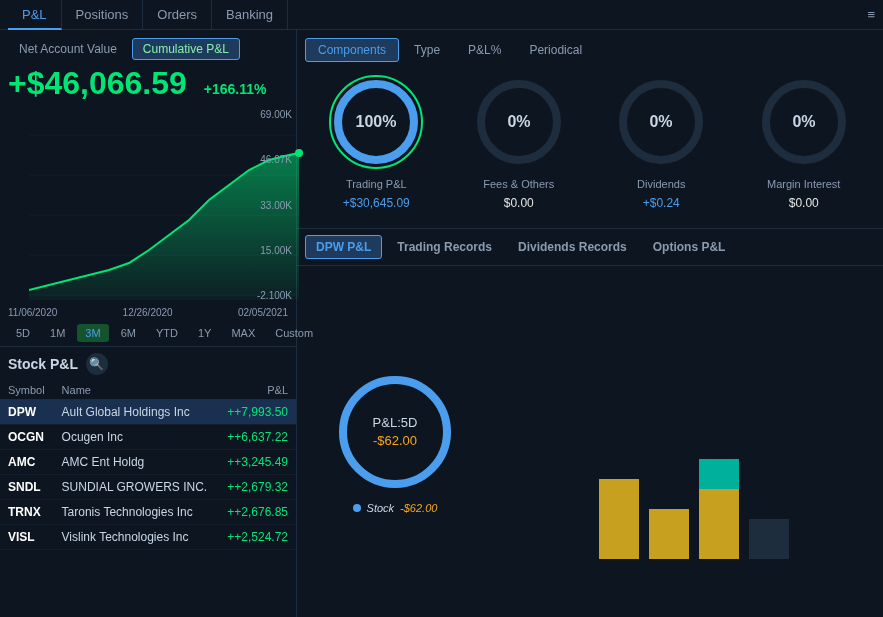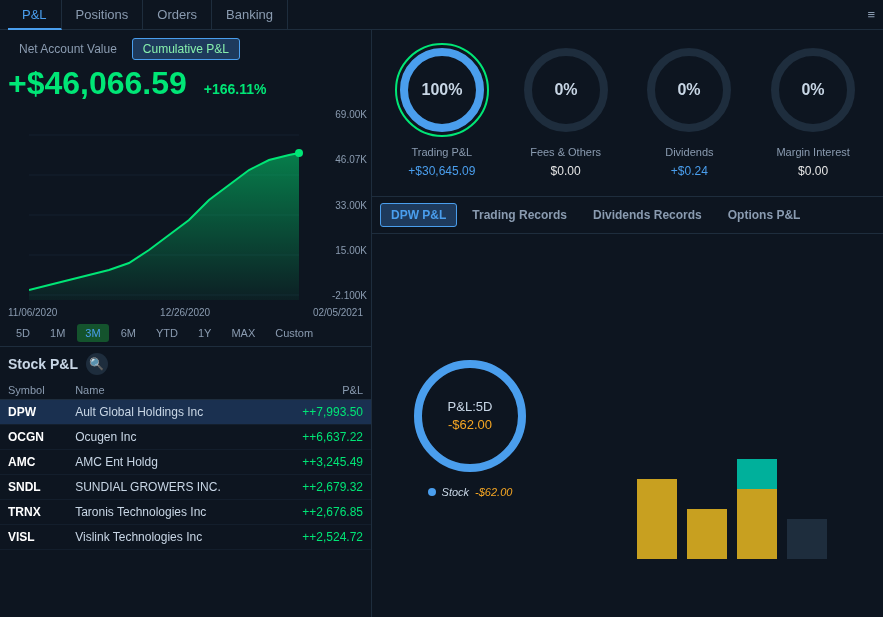--- a/index.html
+++ b/index.html
@@ -47,21 +47,21 @@
 
     
     .main-layout {
       display: flex;
       flex-direction: row;
       height: calc(617px - 30px);
     }
 
     
     .left-panel {
-      width: 372px;
+      width: 297px;
       border-right: 1px solid #1e2d3d;
       display: flex;
       flex-direction: column;
     }
 
     
     .chart-area {
       padding: 8px 0 0 0;
       flex: 0 0 auto;
     }
@@ -470,20 +470,26 @@
       <td class="pl">++2,524.72</td>
     </tr>
           </tbody>
       </table>
     </div>
   </div>
 
   <div class="right-panel">
 
     <div class="components-section">
+      <div class="components-tabs">
+        <div class="comp-tab active">Components</div>
+        <div class="comp-tab">Type</div>
+        <div class="comp-tab">P&amp;L%</div>
+        <div class="comp-tab">Periodical</div>
+      </div>
 
       <div class="components-row">
 
         <div class="component-item">
           <svg class="donut-svg" width="100" height="100" viewBox="0 0 100 100">
             <circle cx="50" cy="50" r="38" fill="none" stroke="#1e2d3d" stroke-width="8"></circle>
             <circle cx="50" cy="50" r="38" fill="none" stroke="#4a9eed" stroke-width="8" stroke-dasharray="239 0" stroke-linecap="round" transform="rotate(-90 50 50)"></circle>
 
             <circle cx="50" cy="50" r="46" fill="none" stroke="#00e676" stroke-width="2" stroke-dasharray="289 0"></circle>
             <text x="50" y="55" text-anchor="middle" fill="#c8d6e5" font-size="16" font-weight="bold">100%</text>

